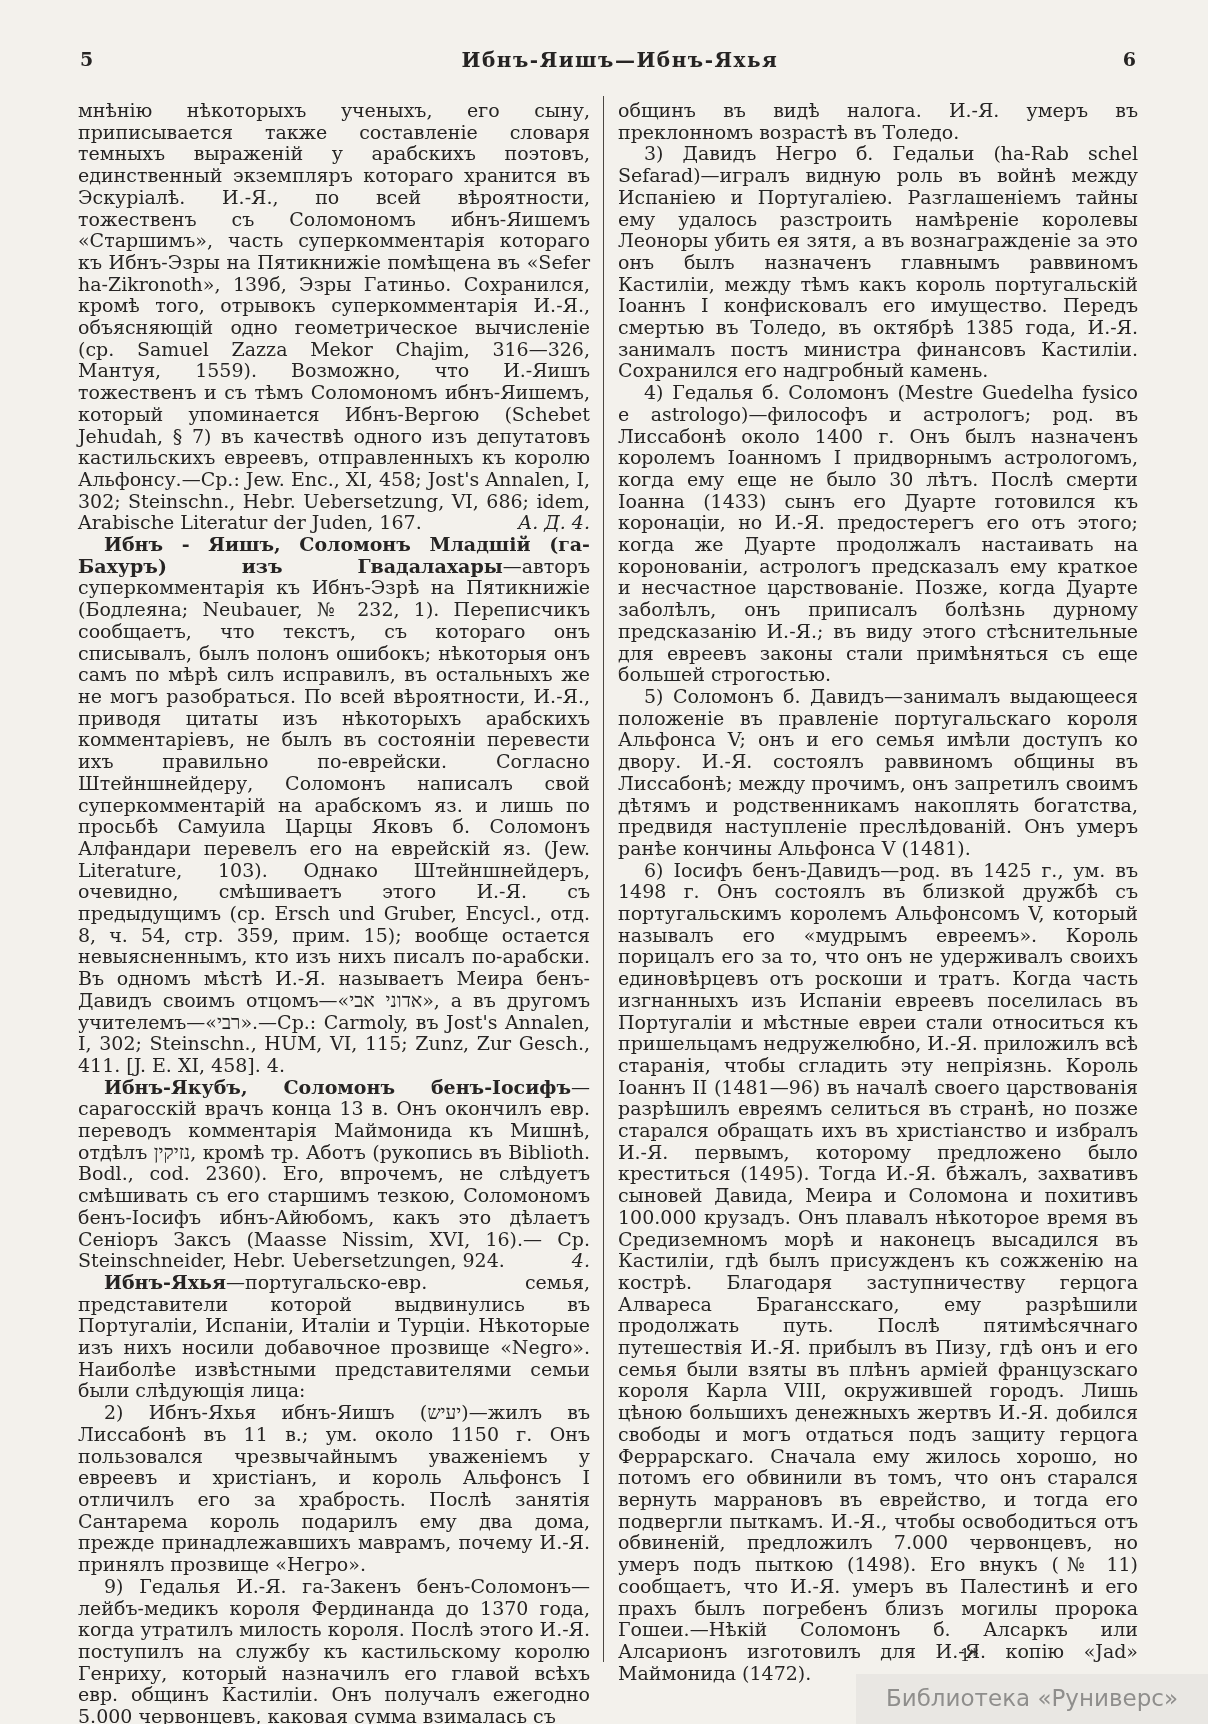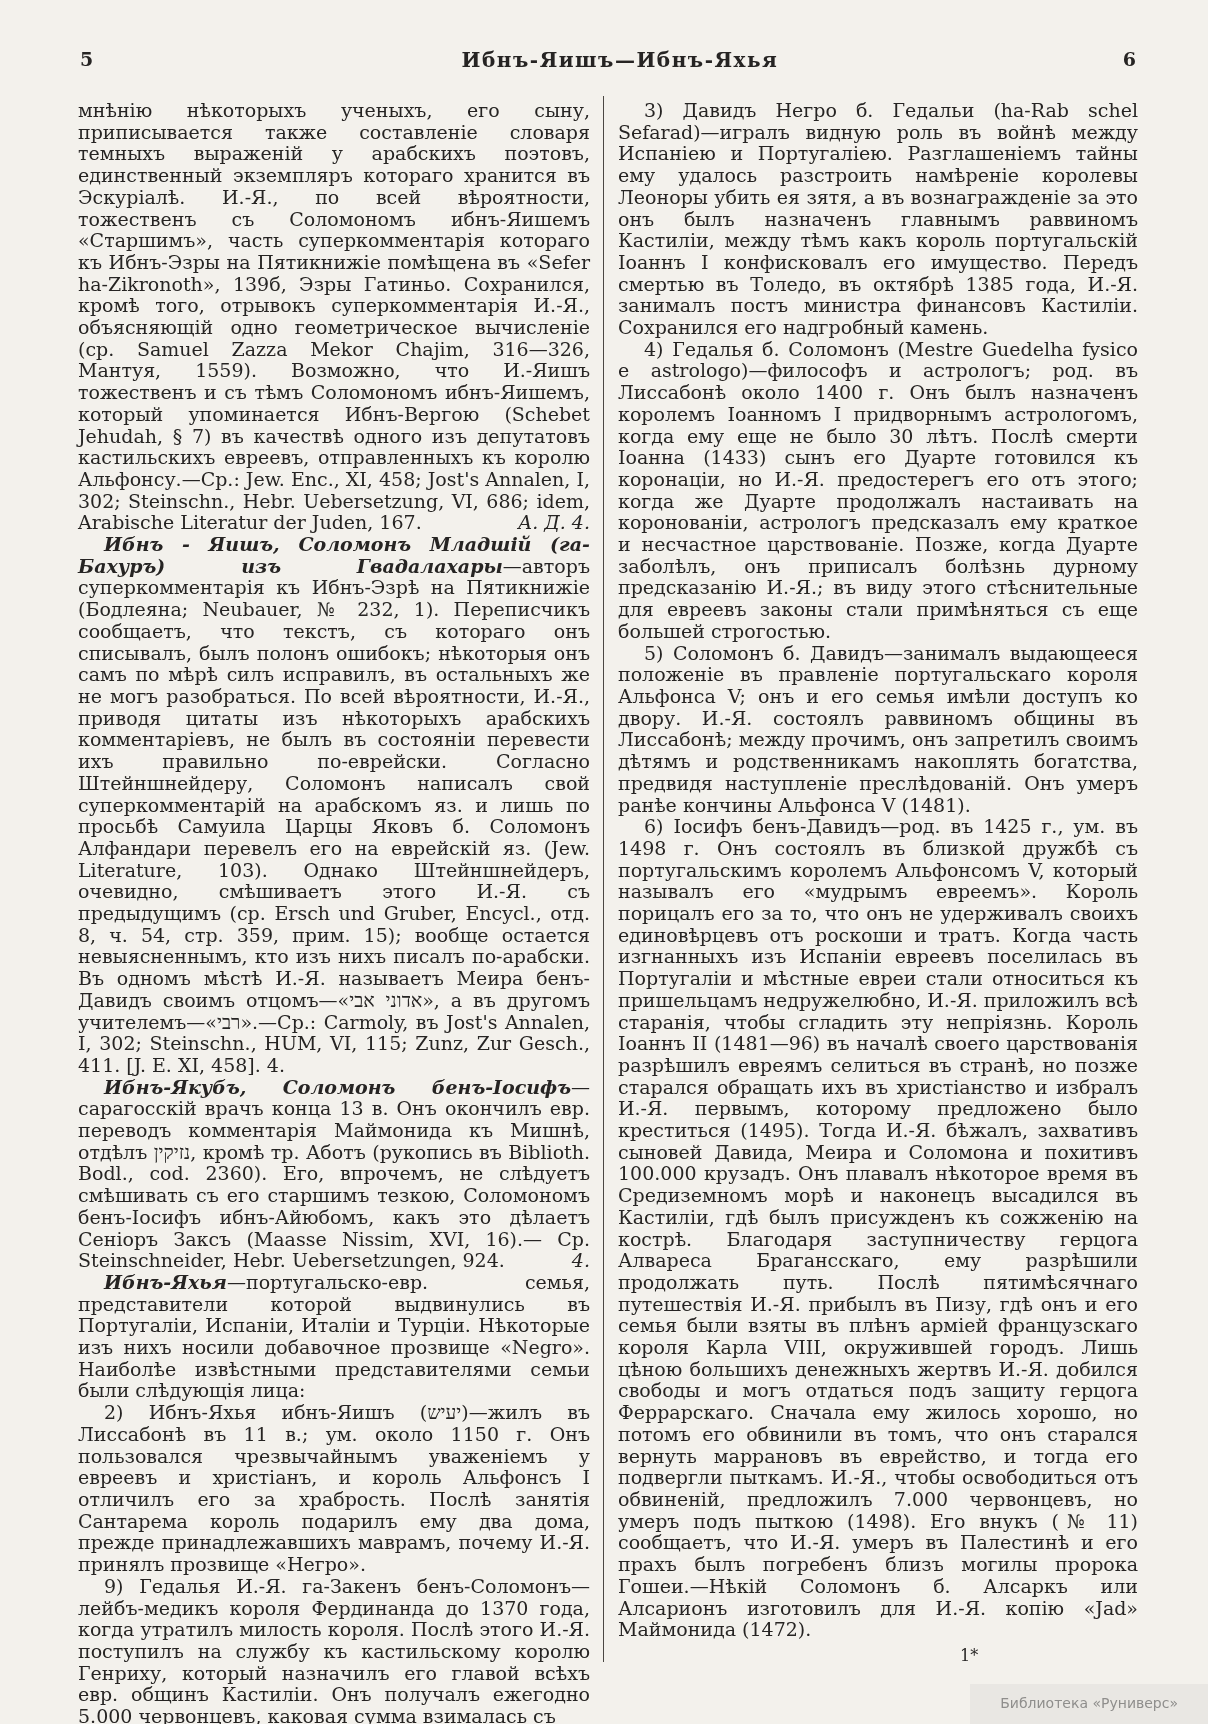--- a/index.html
+++ b/index.html
@@ -28,29 +28,29 @@
   }
   .col {
     position: absolute; top: 100px;
     font-size: 19px; line-height: 21.7px;
     text-align: justify;
   }
   .col.left  { left: 78px;  width: 512px; }
   .col.right { left: 618px; width: 520px; }
   .para { text-indent: 26px; }
   .para.noindent { text-indent: 0; }
-  .lead-bold { font-weight: bold; font-style: italic; }
+  .lead-bold { font-weight: bold; }
   .lead-italic { }
   .sig { float: right; font-style: italic; padding-left: 30px; }
   .sigmark { position: absolute; left: 960px; top: 1646px; font-size: 16px; color: #262423; font-family: "DejaVu Serif", serif; }
   .watermark {
     position: absolute; right: 0; bottom: 0;
     background: #e9e7e3; color: #8f8e8c;
     font-family: "DejaVu Sans", sans-serif;
-    font-size: 14px; padding: 11px 30px 13px 30px;
+    font-size: 23px; padding: 11px 30px 13px 30px;
   }
 </style>
 </head>
 <body>
 
 <div class="page">
 
   <div class="header">
     <span class="pagenum left">5</span>
     <div class="title">Ибнъ-Яишъ—Ибнъ-Яхья</div>
@@ -62,20 +62,21 @@
   <div class="col left">
     <p class="para noindent"><span>мнѣнію нѣкоторыхъ ученыхъ, его сыну, приписывается также составленіе словаря темныхъ выраженій у арабскихъ поэтовъ, единственный экземпляръ котораго хранится въ Эскуріалѣ. И.-Я., по всей вѣроятности, тожественъ съ Соломономъ ибнъ-Яишемъ «Старшимъ», часть суперкомментарія котораго къ Ибнъ-Эзры на Пятикнижіе помѣщена въ «Sefer ha-Zikronoth», 139б, Эзры Гатиньо. Сохранился, кромѣ того, отрывокъ суперкомментарія И.-Я., объясняющій одно геометрическое вычисленіе (ср. Samuel Zazza Mekor Chajim, 316—326, Мантуя, 1559). Возможно, что И.-Яишъ тожественъ и съ тѣмъ Соломономъ ибнъ-Яишемъ, который упоминается Ибнъ-Вергою (Schebet Jehudah, § 7) въ качествѣ одного изъ депутатовъ кастильскихъ евреевъ, отправленныхъ къ королю Альфонсу.—Ср.: Jew. Enc., XI, 458; Jost's Annalen, I, 302; Steinschn., Hebr. Uebersetzung, VI, 686; idem, Arabische Literatur der Juden, 167.</span><span class="sig">А. Д. 4.</span></p>
     <p class="para"><span class="lead-bold">Ибнъ - Яишъ, Соломонъ Младшій (га-Бахуръ) изъ Гвадалахары</span><span>—авторъ суперкомментарія къ Ибнъ-Эзрѣ на Пятикнижіе (Бодлеяна; Neubauer, № 232, 1). Переписчикъ сообщаетъ, что текстъ, съ котораго онъ списывалъ, былъ полонъ ошибокъ; нѣкоторыя онъ самъ по мѣрѣ силъ исправилъ, въ остальныхъ же не могъ разобраться. По всей вѣроятности, И.-Я., приводя цитаты изъ нѣкоторыхъ арабскихъ комментаріевъ, не былъ въ состояніи перевести ихъ правильно по-еврейски. Согласно Штейншнейдеру, Соломонъ написалъ свой суперкомментарій на арабскомъ яз. и лишь по просьбѣ Самуила Царцы Яковъ б. Соломонъ Алфандари перевелъ его на еврейскій яз. (Jew. Literature, 103). Однако Штейншнейдеръ, очевидно, смѣшиваетъ этого И.-Я. съ предыдущимъ (ср. Ersch und Gruber, Encycl., отд. 8, ч. 54, стр. 359, прим. 15); вообще остается невыясненнымъ, кто изъ нихъ писалъ по-арабски. Въ одномъ мѣстѣ И.-Я. называетъ Меира бенъ-Давидъ своимъ отцомъ—«אדוני אבי», а въ другомъ учителемъ—«רבי».—Ср.: Carmoly, въ Jost's Annalen, I, 302; Steinschn., HUM, VI, 115; Zunz, Zur Gesch., 411. [J. E. XI, 458]. 4.</span></p>
     <p class="para"><span class="lead-bold">Ибнъ-Якубъ, Соломонъ бенъ-Іосифъ</span><span>—сарагосскій врачъ конца 13 в. Онъ окончилъ евр. переводъ комментарія Маймонида къ Мишнѣ, отдѣлъ נזיקין, кромѣ тр. Аботъ (рукопись въ Biblioth. Bodl., cod. 2360). Его, впрочемъ, не слѣдуетъ смѣшивать съ его старшимъ тезкою, Соломономъ бенъ-Іосифъ ибнъ-Айюбомъ, какъ это дѣлаетъ Сеніоръ Заксъ (Maasse Nissim, XVI, 16).— Ср. Steinschneider, Hebr. Uebersetzungen, 924.</span><span class="sig">4.</span></p>
     <p class="para"><span class="lead-bold">Ибнъ-Яхья</span><span>—португальско-евр. семья, представители которой выдвинулись въ Португаліи, Испаніи, Италіи и Турціи. Нѣкоторые изъ нихъ носили добавочное прозвище «Negro». Наиболѣе извѣстными представителями семьи были слѣдующія лица:</span></p>
     <p class="para"><span class="lead-italic">2) Ибнъ-Яхья ибнъ-Яишъ</span><span> (יעיש)—жилъ въ Лиссабонѣ въ 11 в.; ум. около 1150 г. Онъ пользовался чрезвычайнымъ уваженіемъ у евреевъ и христіанъ, и король Альфонсъ I отличилъ его за храбрость. Послѣ занятія Сантарема король подарилъ ему два дома, прежде принадлежавшихъ маврамъ, почему И.-Я. принялъ прозвище «Негро».</span></p>
     <p class="para"><span class="lead-italic">9) Гедалья И.-Я. га-Закенъ бенъ-Соломонъ</span><span>—лейбъ-медикъ короля Фердинанда до 1370 года, когда утратилъ милость короля. Послѣ этого И.-Я. поступилъ на службу къ кастильскому королю Генриху, который назначилъ его главой всѣхъ евр. общинъ Кастиліи. Онъ получалъ ежегодно 5.000 червонцевъ, каковая сумма взималась съ</span></p>
   </div>
 
   <div class="col right">
+    <p class="para noindent"><span>общинъ въ видѣ налога. И.-Я. умеръ въ преклонномъ возрастѣ въ Толедо.</span></p>
     <p class="para"><span class="lead-italic">3) Давидъ Негро б. Гедальи (ha-Rab schel Sefarad)</span><span>—игралъ видную роль въ войнѣ между Испаніею и Португаліею. Разглашеніемъ тайны ему удалось разстроить намѣреніе королевы Леоноры убить ея зятя, а въ вознагражденіе за это онъ былъ назначенъ главнымъ раввиномъ Кастиліи, между тѣмъ какъ король португальскій Іоаннъ I конфисковалъ его имущество. Передъ смертью въ Толедо, въ октябрѣ 1385 года, И.-Я. занималъ постъ министра финансовъ Кастиліи. Сохранился его надгробный камень.</span></p>
     <p class="para"><span class="lead-italic">4) Гедалья б. Соломонъ (Mestre Guedelha fysico e astrologo)</span><span>—философъ и астрологъ; род. въ Лиссабонѣ около 1400 г. Онъ былъ назначенъ королемъ Іоанномъ I придворнымъ астрологомъ, когда ему еще не было 30 лѣтъ. Послѣ смерти Іоанна (1433) сынъ его Дуарте готовился къ коронаціи, но И.-Я. предостерегъ его отъ этого; когда же Дуарте продолжалъ настаивать на коронованіи, астрологъ предсказалъ ему краткое и несчастное царствованіе. Позже, когда Дуарте заболѣлъ, онъ приписалъ болѣзнь дурному предсказанію И.-Я.; въ виду этого стѣснительные для евреевъ законы стали примѣняться съ еще большей строгостью.</span></p>
     <p class="para"><span class="lead-italic">5) Соломонъ б. Давидъ</span><span>—занималъ выдающееся положеніе въ правленіе португальскаго короля Альфонса V; онъ и его семья имѣли доступъ ко двору. И.-Я. состоялъ раввиномъ общины въ Лиссабонѣ; между прочимъ, онъ запретилъ своимъ дѣтямъ и родственникамъ накоплять богатства, предвидя наступленіе преслѣдованій. Онъ умеръ ранѣе кончины Альфонса V (1481).</span></p>
     <p class="para"><span class="lead-italic">6) Іосифъ бенъ-Давидъ</span><span>—род. въ 1425 г., ум. въ 1498 г. Онъ состоялъ въ близкой дружбѣ съ португальскимъ королемъ Альфонсомъ V, который называлъ его «мудрымъ евреемъ». Король порицалъ его за то, что онъ не удерживалъ своихъ единовѣрцевъ отъ роскоши и тратъ. Когда часть изгнанныхъ изъ Испаніи евреевъ поселилась въ Португаліи и мѣстные евреи стали относиться къ пришельцамъ недружелюбно, И.-Я. приложилъ всѣ старанія, чтобы сгладить эту непріязнь. Король Іоаннъ II (1481—96) въ началѣ своего царствованія разрѣшилъ евреямъ селиться въ странѣ, но позже старался обращать ихъ въ христіанство и избралъ И.-Я. первымъ, которому предложено было креститься (1495). Тогда И.-Я. бѣжалъ, захвативъ сыновей Давида, Меира и Соломона и похитивъ 100.000 крузадъ. Онъ плавалъ нѣкоторое время въ Средиземномъ морѣ и наконецъ высадился въ Кастиліи, гдѣ былъ присужденъ къ сожженію на кострѣ. Благодаря заступничеству герцога Алвареса Брагансскаго, ему разрѣшили продолжать путь. Послѣ пятимѣсячнаго путешествія И.-Я. прибылъ въ Пизу, гдѣ онъ и его семья были взяты въ плѣнъ арміей французскаго короля Карла VIII, окружившей городъ. Лишь цѣною большихъ денежныхъ жертвъ И.-Я. добился свободы и могъ отдаться подъ защиту герцога Феррарскаго. Сначала ему жилось хорошо, но потомъ его обвинили въ томъ, что онъ старался вернуть маррановъ въ еврейство, и тогда его подвергли пыткамъ. И.-Я., чтобы освободиться отъ обвиненій, предложилъ 7.000 червонцевъ, но умеръ подъ пыткою (1498). Его внукъ (№ 11) сообщаетъ, что И.-Я. умеръ въ Палестинѣ и его прахъ былъ погребенъ близъ могилы пророка Гошеи.—Нѣкій Соломонъ б. Алсаркъ или Алсарионъ изготовилъ для И.-Я. копію «Jad» Маймонида (1472).</span></p>
   </div>
 
   <div class="sigmark">1*</div>
 
   <div class="watermark">Библиотека «Руниверс»</div>
 

